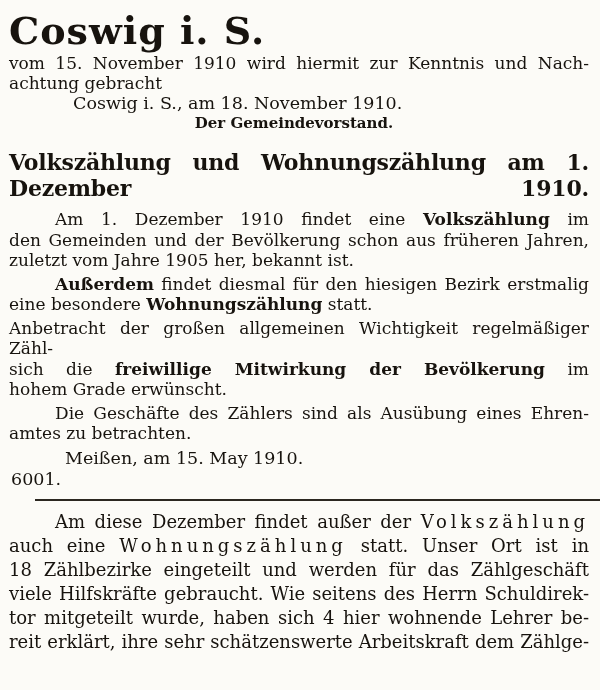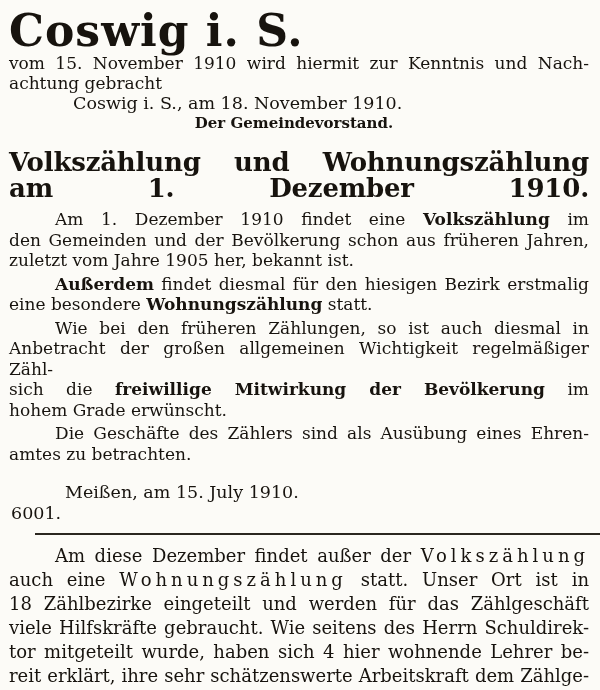--- a/index.html
+++ b/index.html
@@ -24,21 +24,21 @@
   }
   .ln.end { text-align-last: left; }
   .ind { padding-left: 46px; }
   .b { font-weight: bold; }
 
   
   .mast-row { display: flex; align-items: flex-start; }
   .mast-title {
     flex: none;
     width: 252px;
-    font-size: 44px;
+    font-size: 38px;
     line-height: 45px;
     font-weight: bold;
     letter-spacing: 1px;
     white-space: nowrap;
   }
   .mast-intro { flex: 1; padding-top: 2px; }
   .mast-intro .ln { line-height: 21px; }
   .mast-body .ln { line-height: 20px; }
   .mast-dateline {
     font-size: 17.5px;
@@ -48,31 +48,31 @@
   .mast-signature {
     font-size: 15px;
     line-height: 21px;
     font-weight: bold;
     text-align: center;
     padding-right: 10px;
   }
 
   
   .headline {
-    font-size: 26px;
+    font-size: 22px;
     font-weight: bold;
     line-height: 26px;
     margin-top: 15px;
     margin-bottom: 8px;
     letter-spacing: -0.2px;
     text-align: justify;
     text-align-last: justify;
   }
   .para { margin: 0 0 3px 0; }
-  .para.gap { margin-bottom: 18px; }
+  .para.gap { margin-bottom: 4px; }
   .ann-dateline {
     font-size: 17.5px;
     line-height: 21px;
     padding-left: 56px;
     margin-top: 2px;
   }
   .sig-row {
     display: flex;
     font-size: 17.5px;
     line-height: 21px;
@@ -125,32 +125,31 @@
       <div class="ln">den Gemeinden und der Bevölkerung schon aus früheren Jahren,</div>
       <div class="ln end">zuletzt vom Jahre 1905 her, bekannt ist.</div>
     </div>
 
     <div class="para">
       <div class="ln ind"><span class="b">Außerdem</span><span> findet diesmal für den hiesigen Bezirk erstmalig</span></div>
       <div class="ln end"><span>eine besondere </span><span class="b">Wohnungszählung</span><span> statt.</span></div>
     </div>
 
     <div class="para">
-      <div class="ln ind">Wie bei den früheren Zählungen, so ist auch diesmal in</div>
       <div class="ln">Anbetracht der großen allgemeinen Wichtigkeit regelmäßiger Zähl-</div>
       <div class="ln"><span>sich die </span><span class="b">freiwillige Mitwirkung der Bevölkerung</span><span> im</span></div>
       <div class="ln end">hohem Grade erwünscht.</div>
     </div>
 
     <div class="para gap">
       <div class="ln ind">Die Geschäfte des Zählers sind als Ausübung eines Ehren-</div>
       <div class="ln end">amtes zu betrachten.</div>
     </div>
 
-    <div class="ann-dateline">Meißen, am 15. July 1910.</div>
+    <div class="ann-dateline">Meißen, am 15. May 1910.</div>
     <div class="sig-row">
       <div class="ref-num">6001.</div>
     </div>
   </div>
 
   <hr class="rule">
 
   <div class="local">
     <div class="ln ind"><span>Am diese Dezember findet außer der </span><span class="sp">Volkszählung</span></div>
     <div class="ln"><span>auch eine </span><span class="sp">Wohnungszählung</span><span> statt. Unser Ort ist in</span></div>

